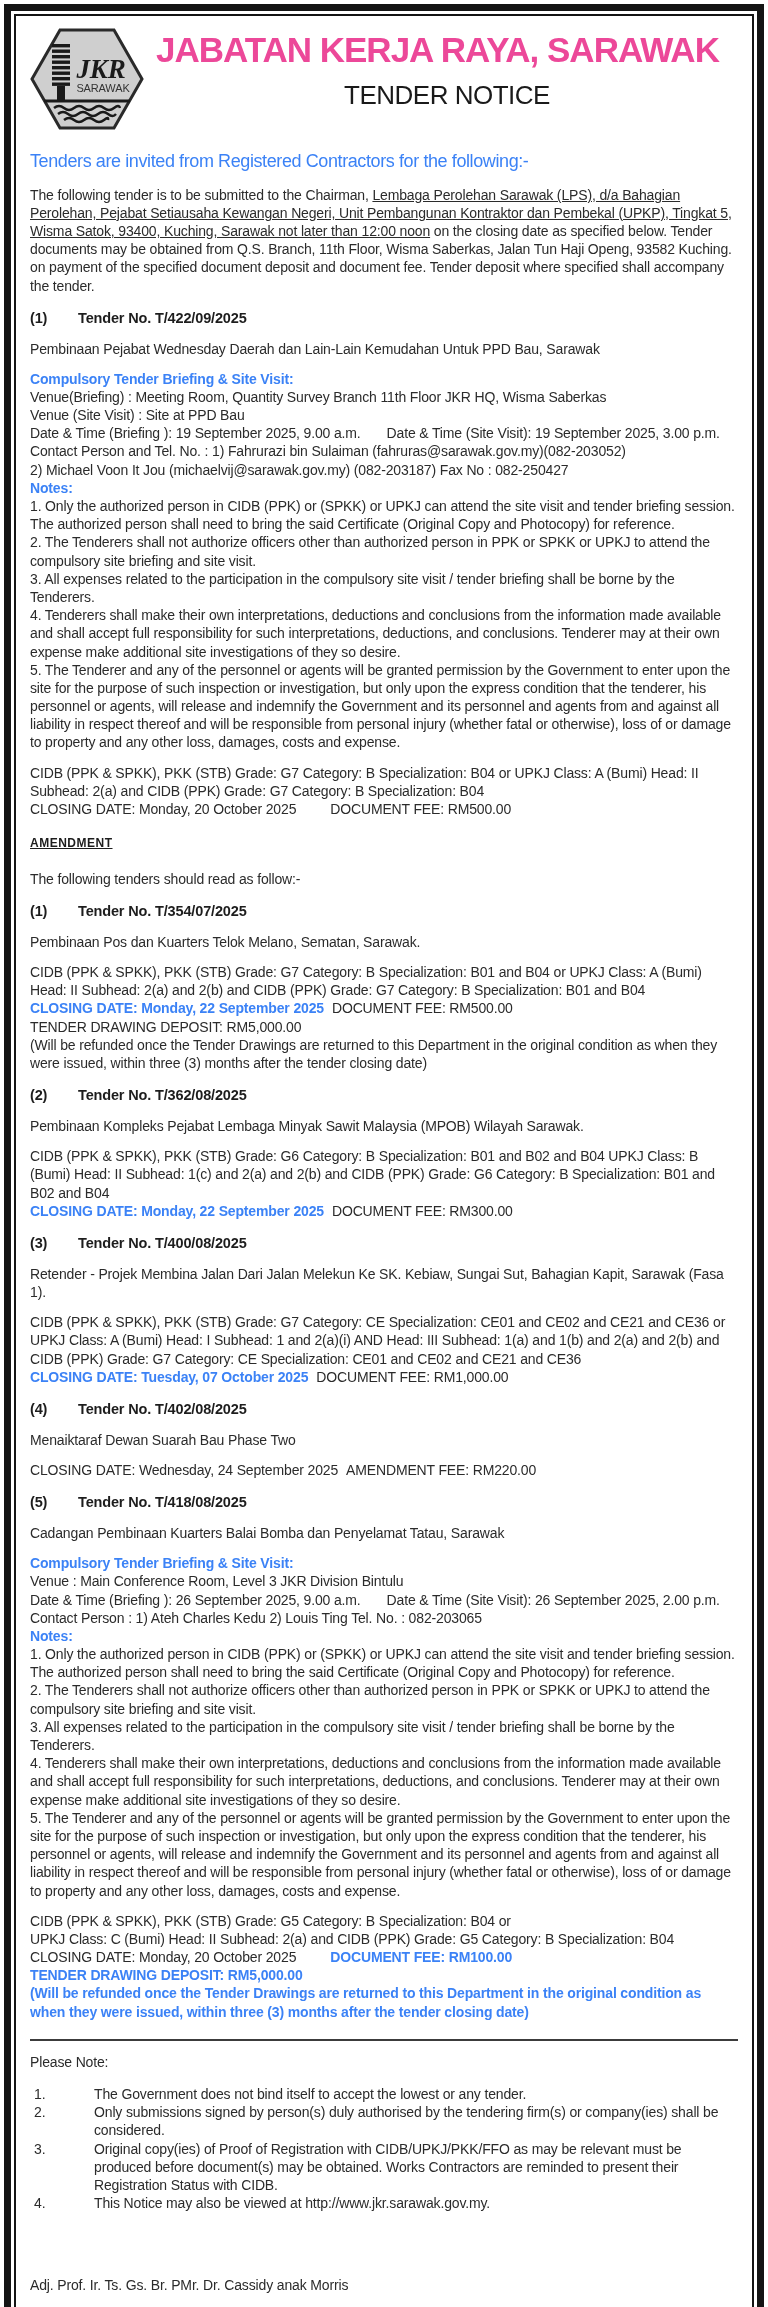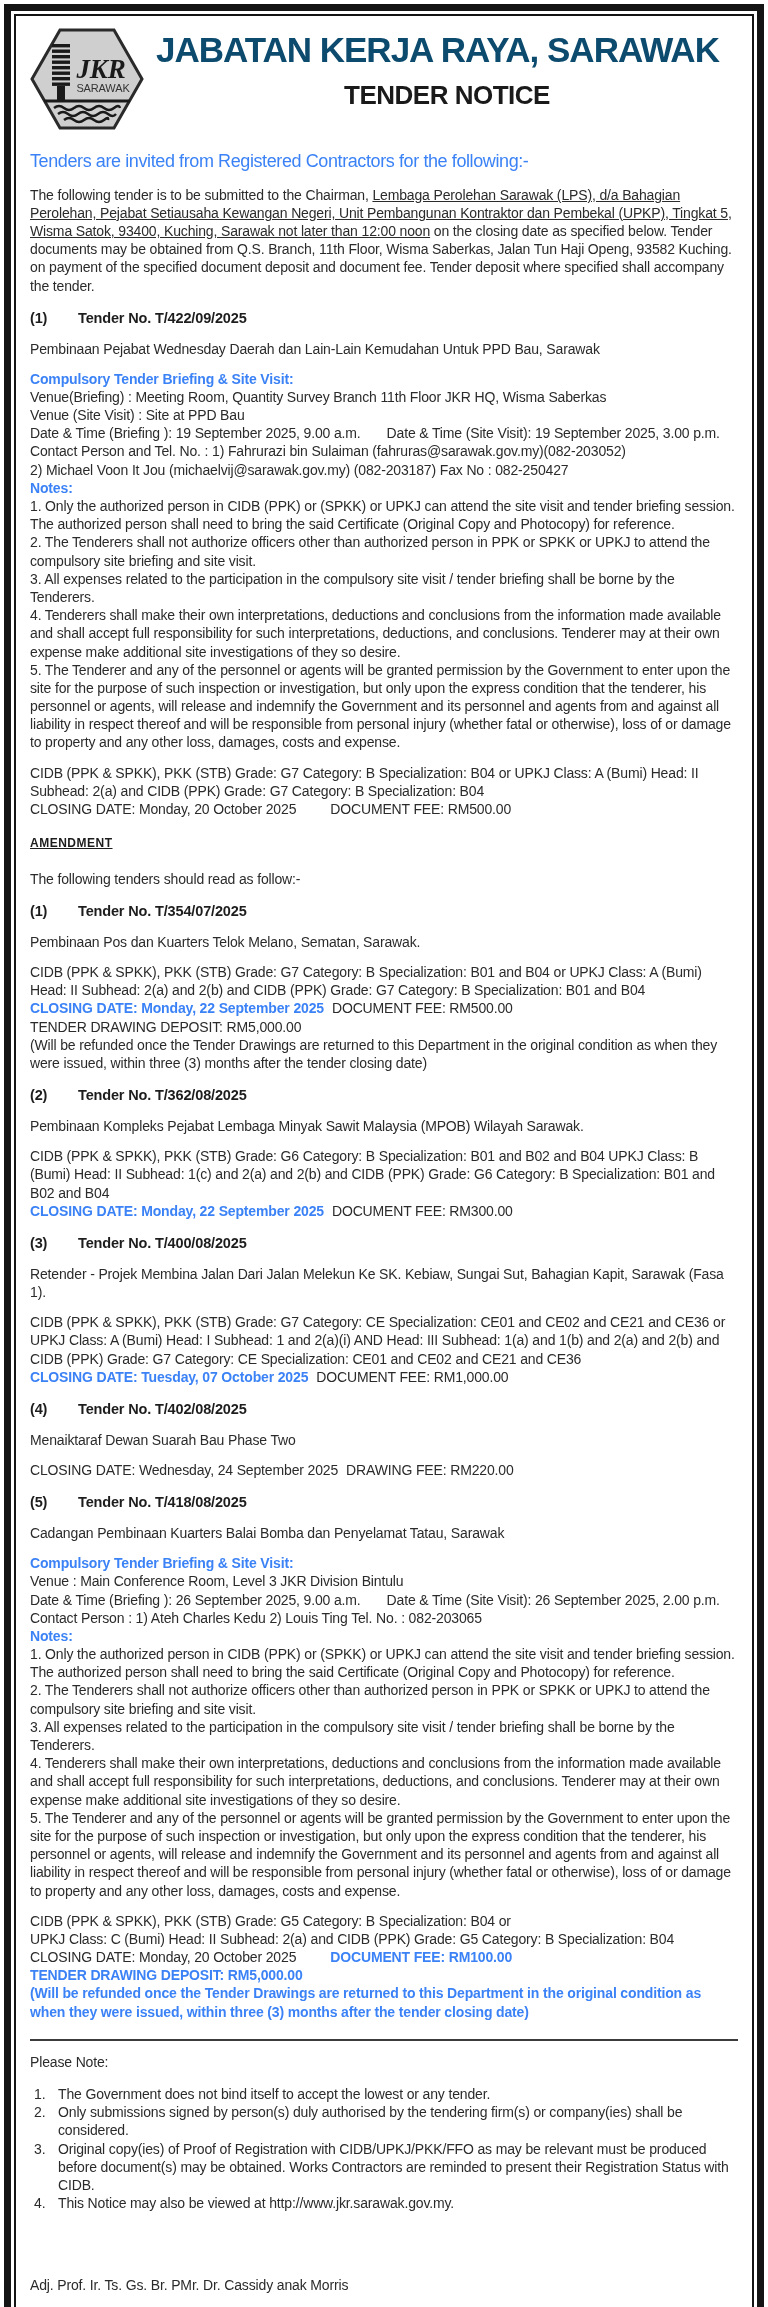--- a/index.html
+++ b/index.html
@@ -4,23 +4,23 @@
 <style>
   html,body{margin:0;padding:0;background:#fff;}
   body{width:768px;font-family:"Liberation Sans", sans-serif;color:#2b2b2b;
        font-size:14px;line-height:1.3;letter-spacing:-0.15px;}
   .doc-outer{margin:4px;border:7px solid #141414;padding:3px;}
   .doc-inner{border:2px solid #141414;padding:6px 14px 20px 14px;min-height:2230px;box-sizing:border-box;}
 
   header{display:flex;align-items:flex-start;margin-top:6px;}
   .logo-wrap{flex:0 0 118px;margin-right:8px;}
   .head-text{flex:1;padding-top:4px;}
-  h1{margin:0;font-size:35px;line-height:1.05;font-weight:bold;color:#0c4a6e;
+  h1{margin:0;font-size:35px;line-height:1.05;font-weight:bold;color:#ec4899;
      letter-spacing:-1px;white-space:nowrap;}
-  h2{margin:10px 0 0 0;font-size:26px;font-weight:bold;color:#1a1a1a;text-align:center;letter-spacing:-0.5px;}
+  h2{margin:10px 0 0 0;font-size:26px;font-weight:normal;color:#1a1a1a;text-align:center;letter-spacing:-0.5px;}
 
   .invite{font-size:18px;letter-spacing:-0.4px;color:#3b82f6;margin:16px 0 10px 0;}
   p, .para{margin:12px 0;}
   .u{text-decoration:underline;}
   .b{font-weight:bold;color:#3b82f6;}
 
   .tender-head{display:flex;font-weight:bold;color:#1d1d1d;font-size:14.5px;margin:14px 0 12px 0;}
   .tnum{width:48px;flex:0 0 48px;}
   .tight{margin:0;}
   .block div{margin:0;}
@@ -28,21 +28,21 @@
   .gap2{margin-left:34px;}
   .gap3{margin-left:8px;}
 
   .amendment{display:inline-block;font-weight:bold;font-size:12px;color:#1d1d1d;
              text-decoration:underline;letter-spacing:0.5px;margin:18px 0 6px 0;}
 
   .divider{border:0;border-top:2px solid #3c3c3c;margin:18px 0 12px 0;}
 
   .pn-item{display:flex;margin:0;}
   .pn-num{flex:0 0 24px;}
-  .pn-text{flex:1;}
+  .pn-text{flex:1;margin-left:36px;}
   .pn-list{margin:14px 0 0 4px;}
 
   .signature{margin-top:64px;}
   .signature div{margin:0;}
 
   .logo-svg text{font-family:"Liberation Serif", serif;}
   .logo-sub{font-family:"Liberation Sans", sans-serif !important;}
 </style>
 </head>
 <body>
@@ -141,21 +141,21 @@
       <div>CIDB (PPK &amp; SPKK), PKK (STB) Grade: G7 Category: CE Specialization: CE01 and CE02 and CE21 and CE36 or UPKJ Class: A (Bumi) Head: I Subhead: 1 and 2(a)(i) AND Head: III Subhead: 1(a) and 1(b) and 2(a) and 2(b) and CIDB (PPK) Grade: G7 Category: CE Specialization: CE01 and CE02 and CE21 and CE36</div>
       <div><span class="b">CLOSING DATE: Tuesday, 07 October 2025</span><span class="gap3">DOCUMENT FEE: RM1,000.00</span></div>
     </div>
 
     <div class="tender-head">
       <span class="tnum">(4)</span>
       <span>Tender No. T/402/08/2025</span>
     </div>
     <p>Menaiktaraf Dewan Suarah Bau Phase Two</p>
     <div class="para">
-      <div><span>CLOSING DATE: Wednesday, 24 September 2025</span><span class="gap3">DRAWING FEE: RM220.00</span></div>
+      <div><span>CLOSING DATE: Wednesday, 24 September 2025</span><span class="gap3">AMENDMENT FEE: RM220.00</span></div>
     </div>
 
     <div class="tender-head">
       <span class="tnum">(5)</span>
       <span>Tender No. T/418/08/2025</span>
     </div>
     <p>Cadangan Pembinaan Kuarters Balai Bomba dan Penyelamat Tatau, Sarawak</p>
 
     <div class="block para">
       <div class="b">Compulsory Tender Briefing &amp; Site Visit:</div>

